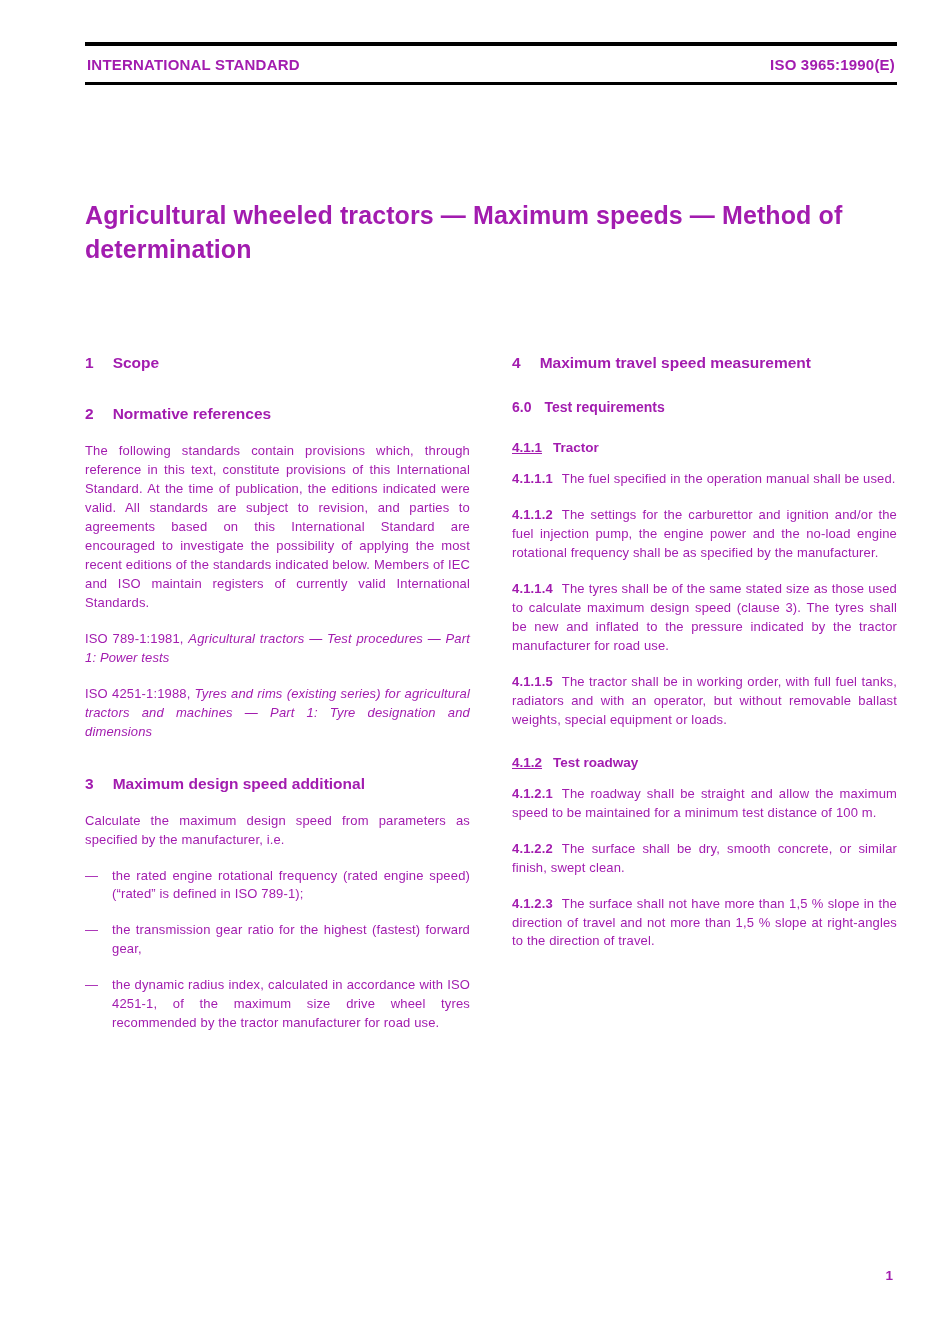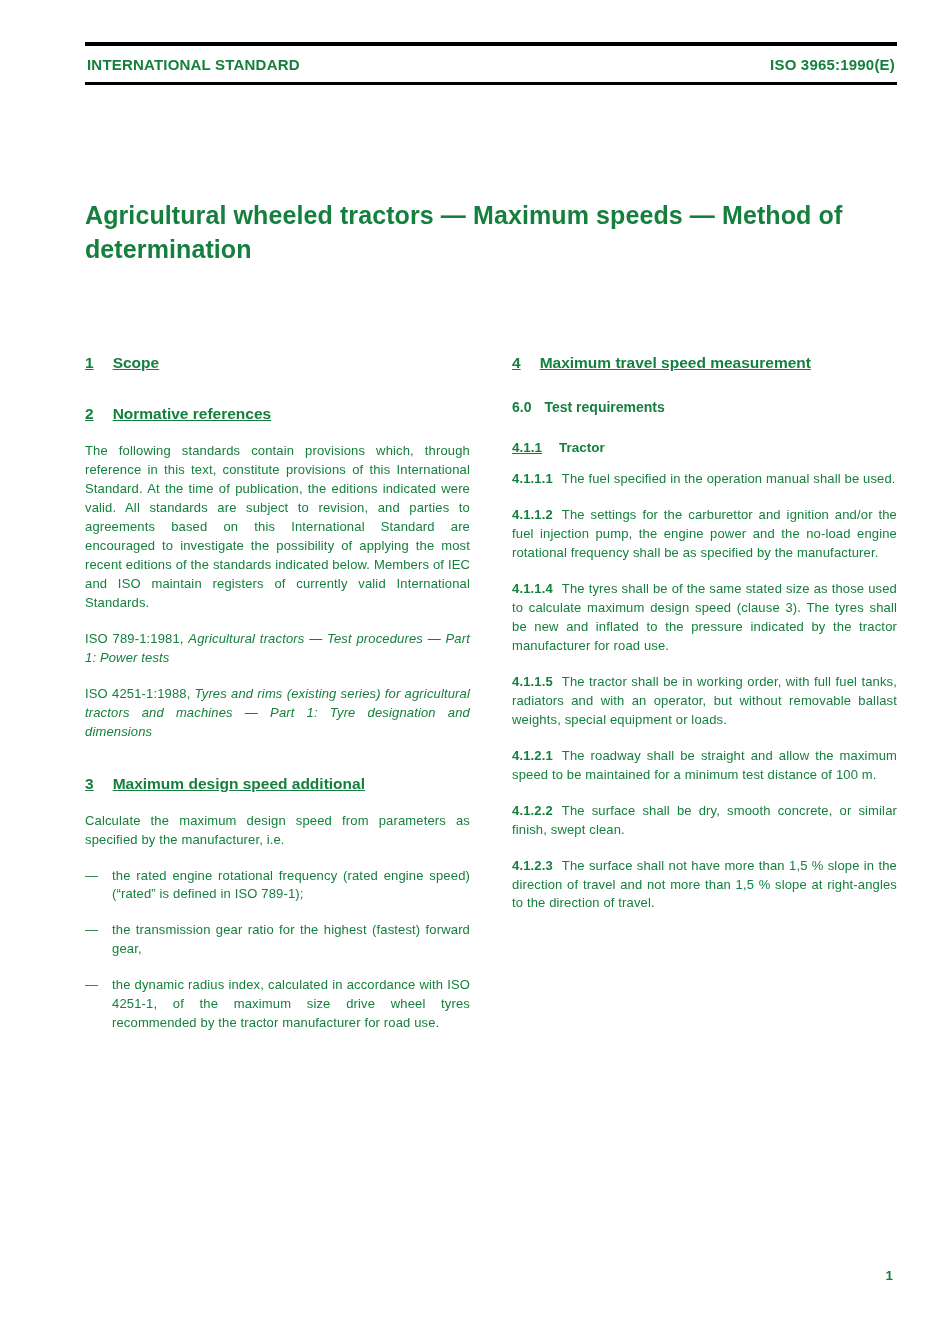--- a/index.html
+++ b/index.html
@@ -1,21 +1,21 @@
 <!DOCTYPE html>
 <html><head>
 <meta charset="utf-8">
 <style>
   * { margin: 0; padding: 0; box-sizing: border-box; }
   html, body { background: #ffffff; }
   .page {
     width: 950px;
     height: 1341px;
     background: #ffffff;
-    color: #15803d;
+    color: #a21caf;
     position: relative;
     overflow: hidden;
     padding: 42px 53px 0 85px;
     font-family: "Liberation Sans", sans-serif;
   }
   .rule { background: #000; }
   .rule-top { height: 4px; }
   .rule-bottom { height: 3px; }
   .header-row {
     display: flex;
@@ -34,26 +34,26 @@
     line-height: 1.34;
     letter-spacing: 0.1px;
   }
   .columns {
     display: flex;
     gap: 42px;
     margin-top: 88px;
   }
   .col { width: 385px; }
   .heading { font-weight: bold; }
-  .h1 { font-size: 15.5px; margin: 33px 0 19px; text-decoration: underline; }
+  .h1 { font-size: 15.5px; margin: 33px 0 19px; }
   .h1 .hnum { margin-right: 19px; }
   .h2 { font-size: 14px; margin: 27px 0 17px; }
   .h2 .hnum { margin-right: 13px; }
   .h3 { font-size: 13.5px; margin: 25px 0 15px; }
-  .h3 .hnum { margin-right: 17px; text-decoration: underline; }
+  .h3 .hnum { margin-right: 11px; text-decoration: underline; }
   .col > :first-child { margin-top: 0 !important; }
   .body-text {
     font-size: 13px;
     line-height: 1.46;
     text-align: justify;
     margin-bottom: 17px;
     letter-spacing: 0.15px;
   }
   .pnum { font-weight: bold; margin-right: 9px; }
   .reference .ref-italic { font-style: italic; }
@@ -113,20 +113,21 @@
         </div>
       </div>
     <div class="col" id="col-right">
         <div class="heading h1"><span class="hnum">4</span><span class="htitle">Maximum travel speed measurement</span></div>
         <div class="heading h2"><span class="hnum">6.0</span><span class="htitle">Test requirements</span></div>
         <div class="heading h3"><span class="hnum">4.1.1</span><span class="htitle">Tractor</span></div>
         <p class="body-text"><span class="pnum">4.1.1.1</span><span class="ptext">The fuel specified in the operation manual shall be used.</span></p>
         <p class="body-text"><span class="pnum">4.1.1.2</span><span class="ptext">The settings for the carburettor and ignition and/or the fuel injection pump, the engine power and the no-load engine rotational frequency shall be as specified by the manufacturer.</span></p>
         <p class="body-text"><span class="pnum">4.1.1.4</span><span class="ptext">The tyres shall be of the same stated size as those used to calculate maximum design speed (clause 3). The tyres shall be new and inflated to the pressure indicated by the tractor manufacturer for road use.</span></p>
         <p class="body-text"><span class="pnum">4.1.1.5</span><span class="ptext">The tractor shall be in working order, with full fuel tanks, radiators and with an operator, but without removable ballast weights, special equipment or loads.</span></p>
+        <div class="heading h3"><span class="hnum">4.1.2</span><span class="htitle">Test roadway</span></div>
         <p class="body-text"><span class="pnum">4.1.2.1</span><span class="ptext">The roadway shall be straight and allow the maximum speed to be maintained for a minimum test distance of 100 m.</span></p>
         <p class="body-text"><span class="pnum">4.1.2.2</span><span class="ptext">The surface shall be dry, smooth concrete, or similar finish, swept clean.</span></p>
         <p class="body-text"><span class="pnum">4.1.2.3</span><span class="ptext">The surface shall not have more than 1,5 % slope in the direction of travel and not more than 1,5 % slope at right-angles to the direction of travel.</span></p>
       </div>
   </div>
 
   <div class="page-num">1</div>
 
 </div>
 

